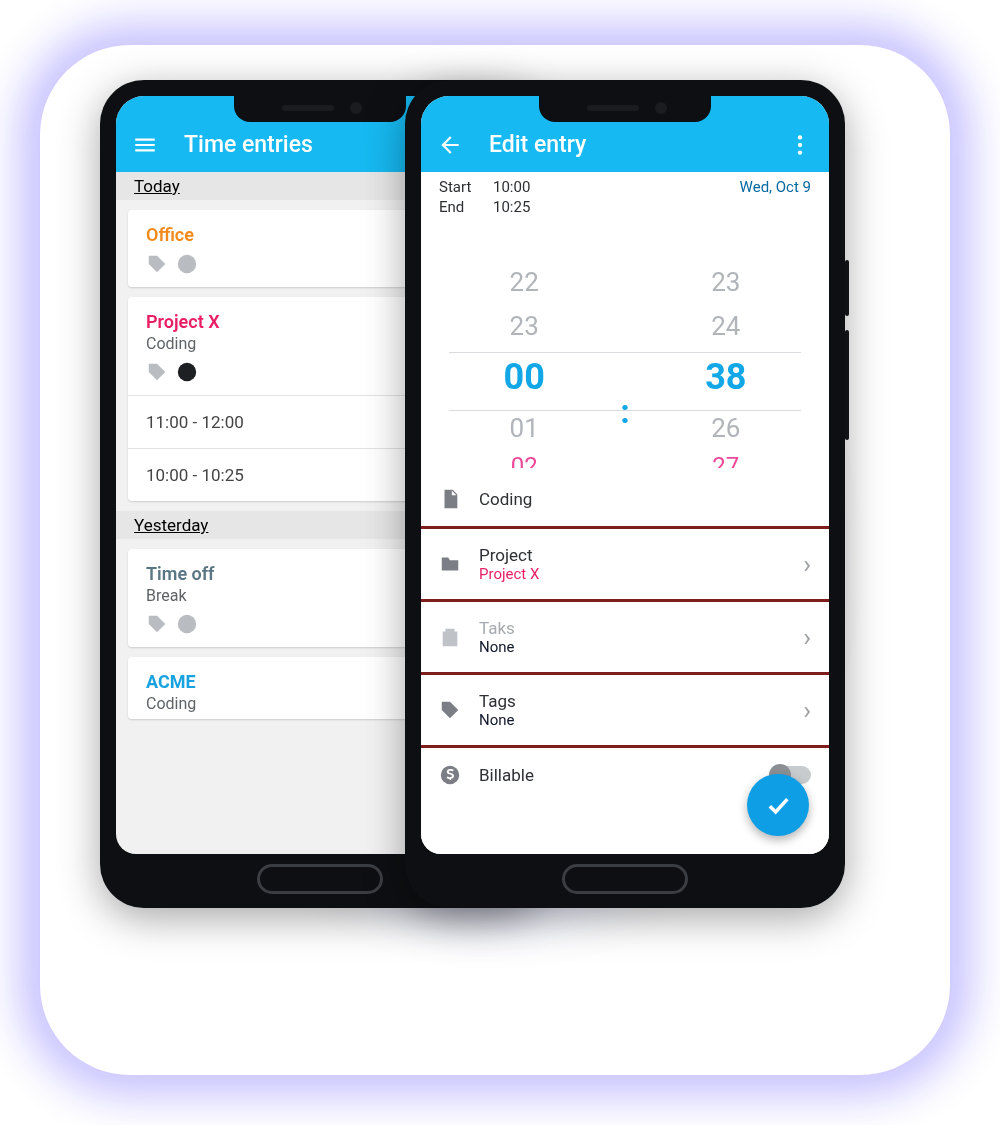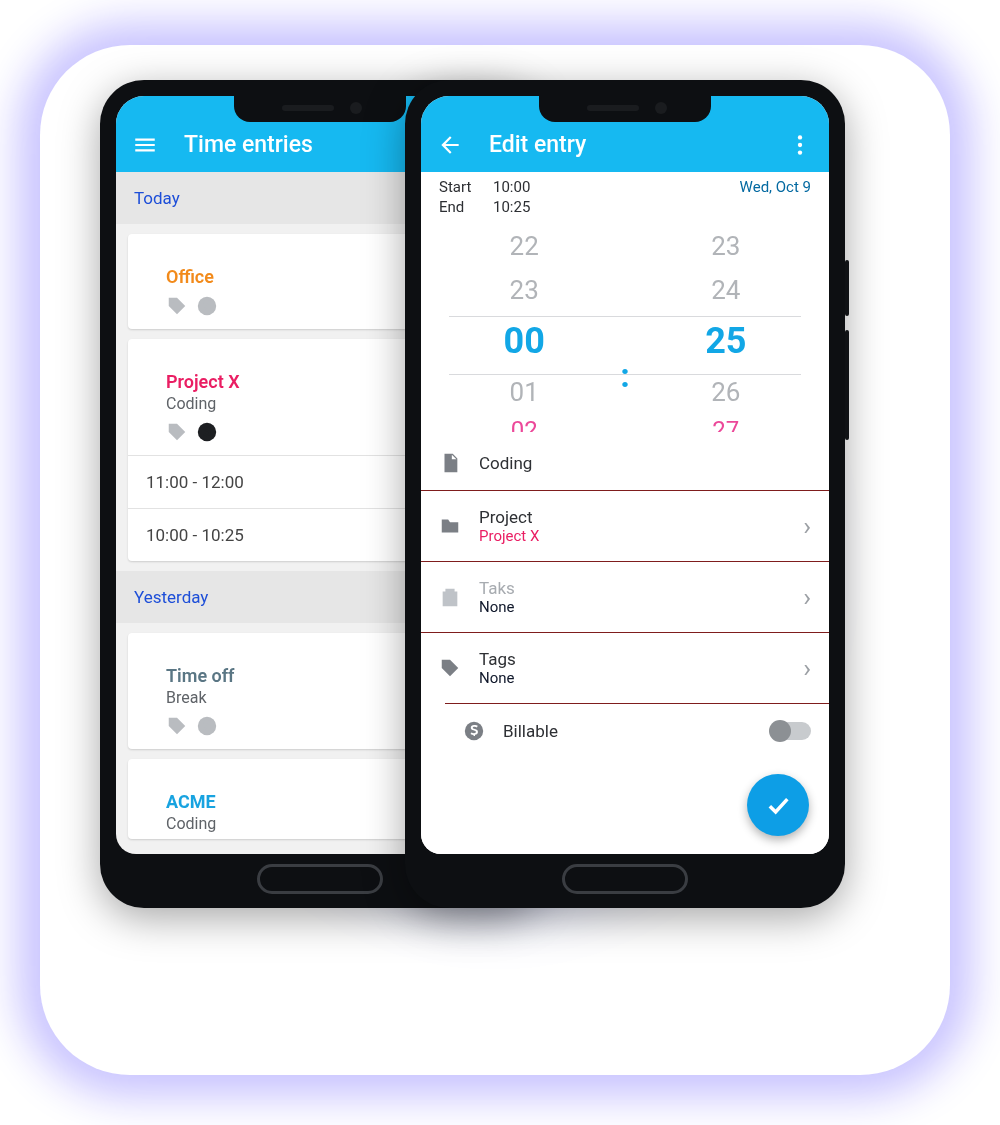--- a/index.html
+++ b/index.html
@@ -85,32 +85,33 @@
     padding: 0 16px 14px 16px;
     box-sizing: border-box;
   }
   .appbar .lead-icon { width: 26px; height: 26px; display:flex; align-items:center; justify-content:center; }
   .appbar .title { font-size: 23px; font-weight: 500; margin-left: 26px; }
   .appbar .spacer { flex: 1; }
 
   
   .section-header {
     background: #e6e6e6;
-    color: #1d4ed8;
+    color: #000000;
     font-size: 17px;
-    padding: 16px 18px;
+    padding: 4px 18px;
+    text-decoration: underline;
   }
   .card {
     background: #fff;
     margin: 10px 12px;
     border-radius: 4px;
     box-shadow: 0 1px 2px rgba(0,0,0,0.15);
     overflow: hidden;
   }
-  .card-main { padding: 32px 18px 12px; margin-left: 20px; }
+  .card-main { padding: 14px 18px 12px; }
   .proj { font-size: 18px; font-weight: 600; }
   .proj.orange  { color: #f28a1a; }
   .proj.magenta { color: #ea1e63; }
   .proj.slate   { color: #5a7684; }
   .proj.cyan    { color: #18a3e0; font-weight: 700; }
   .task { color: #5f6368; font-size: 16px; margin-top: 2px; }
   .icons-row { margin-top: 8px; display:flex; gap:8px; }
   .chip-icon {
     width: 22px; height: 22px; display:inline-flex; align-items:center; justify-content:center;
   }
@@ -129,32 +130,33 @@
   .right-body { background:#fff; height:100%; display:flex; flex-direction:column; }
   .times-row { display:flex; align-items:flex-start; padding: 6px 18px 2px; font-size:15px; color:#2d2f33; }
   .times-lbl { width:54px; }
   .times-val { }
   .times-date { margin-left:auto; color:#0369a1; }
 
   .spinner {
     display:flex; justify-content:center; gap:54px;
     padding: 0 0 4px;
     position: relative;
+    margin-top: 36px;
   }
   .spincol { width: 84px; text-align:center; }
   .sp-row  { font-size: 26px; color:#b1b4b8; line-height: 44px; }
   .sp-mid  { font-size: 36px; font-weight:700; color:#12a7e6; line-height: 58px; }
   .sp-last { font-size: 24px; color:#ec4899; line-height: 32px; overflow:hidden; height:18px; }
   .colon   { font-size: 34px; font-weight:700; color:#12a7e6; align-self:center; margin-top: 94px; }
   .spin-line { position:absolute; left:28px; right:28px; height:1px; background:#d9dadd; }
 
   .detail-row {
     display:flex; align-items:center;
     padding: 16px 18px;
-    border-top: 1px solid #7f1d1d;
+    border-top: 3px solid #7f1d1d;
     font-size: 17px;
     color:#2e3034;
     position: relative;
   }
   .detail-row.first { border-top:none; }
   .detail-row .lead { width: 40px; color:#6c7075; display:flex; }
   .detail-row .lead svg { width:22px; height:22px; fill:#7b7f85; }
   .detail-row .body { flex:1; }
   .detail-row .sub  { font-size:15px; color:#0f172a; margin-top:0px; }
   .detail-row .sub.magenta { color:#ea1e63; }
@@ -322,21 +324,21 @@
           <div class="sp-row">22</div>
           <div class="sp-row">23</div>
           <div class="sp-mid">00</div>
           <div class="sp-row">01</div>
           <div class="sp-last">02</div>
         </div>
         <div class="colon">:</div>
         <div class="spincol">
           <div class="sp-row">23</div>
           <div class="sp-row">24</div>
-          <div class="sp-mid">25</div>
+          <div class="sp-mid">38</div>
           <div class="sp-row">26</div>
           <div class="sp-last">27</div>
         </div>
       </div>
 
       <div class="detail-row first">
         <div class="lead">
           <svg viewBox="0 0 24 24">
               <path d="M6 2h9l5 5v15H6zM14 3v5h5"></path>
             </svg>
@@ -376,21 +378,21 @@
               <path d="M21 12l-9 9-9-9V3h9z"></path>
             </svg>
         </div>
         <div class="body">
           <div>Tags</div>
           <div class="sub">None</div>
         </div>
         <div class="chev">›</div>
       </div>
 
-      <div class="detail-row" style="border-bottom:none;margin-left:24px;">
+      <div class="detail-row" style="border-bottom:none;">
         <div class="lead">
           <svg viewBox="0 0 24 24">
               <circle cx="12" cy="12" r="10"></circle>
               <path fill="#fff" d="M12 5.5c-2 0-3.5 1.2-3.5 2.9 0 1.6 1.2 2.4 3 2.9 2 .6 2.6 1 2.6 1.8 0 .8-.9 1.3-2.1 1.3-.9 0-2-.3-2.9-.9l-.9 1.7c1 .7 2.2 1 3.3 1.1v1.2h1.6v-1.3c2-.3 3.2-1.4 3.2-3.1 0-1.8-1.2-2.6-3.3-3.2-1.7-.5-2.3-.8-2.3-1.5 0-.7.8-1.1 1.9-1.1.9 0 1.8.3 2.6.8l.9-1.7c-.9-.5-1.8-.8-2.7-.9V5.5z"></path>
             </svg>
         </div>
         <div class="body">Billable</div>
         <div class="toggle"></div>
       </div>
     </div>

